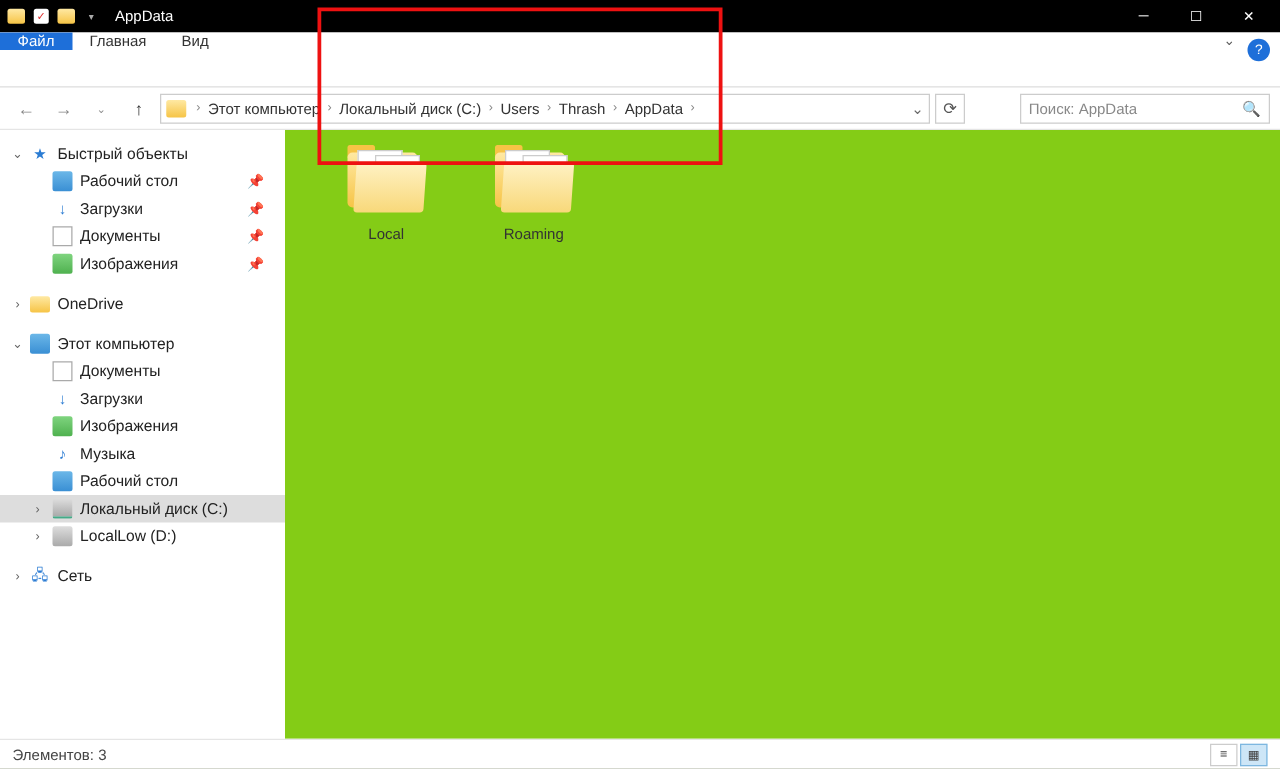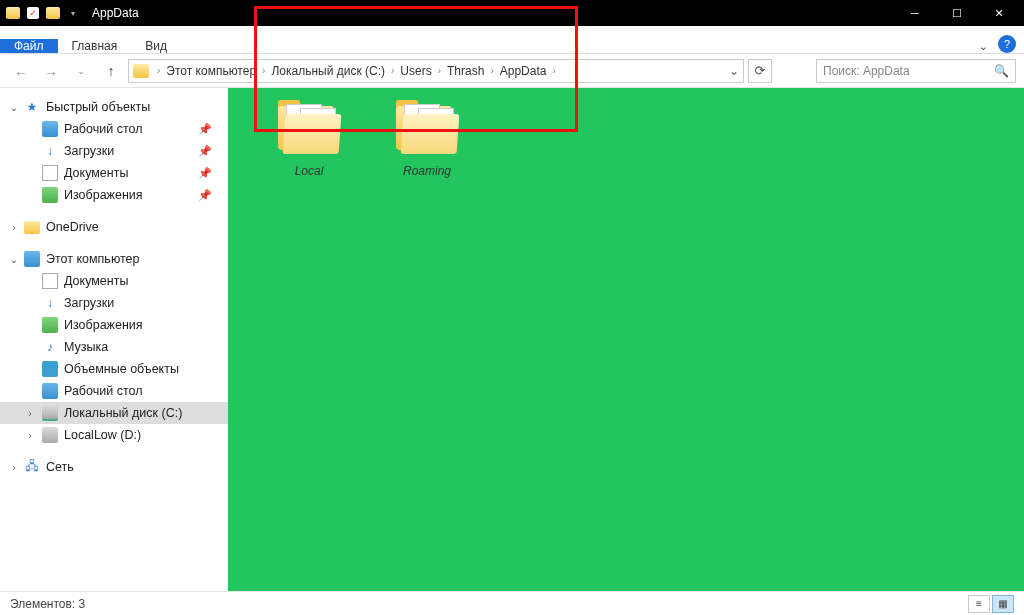--- a/index.html
+++ b/index.html
@@ -4,21 +4,21 @@
 <style>
 * { margin: 0; padding: 0; box-sizing: border-box; font-family: "Segoe UI", Tahoma, sans-serif; }
 body { background: #000; width: 1024px; height: 615px; overflow: hidden; }
 .window { width: 1024px; height: 615px; background: #fff; display: flex; flex-direction: column; }
 .titlebar { background: #000; color: #fff; height: 26px; display: flex; align-items: center; padding: 0 4px; }
 .titlebar .qat { display: flex; gap: 2px; align-items: center; }
 .titlebar .qat-icon { width: 18px; height: 18px; display: flex; align-items: center; justify-content: center; }
 .titlebar .title { margin-left: 10px; font-size: 12px; }
 .titlebar .win-controls { margin-left: auto; display: flex; }
 .titlebar .win-btn { width: 42px; height: 26px; display: flex; align-items: center; justify-content: center; color: #fff; font-size: 11px; }
-.ribbon { background: #fff; height: 28px; display: flex; align-items: flex-end; border-bottom: 1px solid #ddd; }
+.ribbon { background: #fff; height: 44px; display: flex; align-items: flex-start; border-bottom: 1px solid #ddd; }
 .ribbon .tab { padding: 0 14px; font-size: 12px; display: flex; align-items: center; color: #333; }
 .ribbon .tab.file { background: #1e6fd9; color: #fff; }
 .ribbon .spacer { flex: 1; }
 .ribbon .chevron { padding: 0 6px; display: flex; align-items: center; color: #555; font-size: 11px; }
 .ribbon .help { width: 18px; height: 18px; border-radius: 50%; background: #1e6fd9; color: #fff; font-size: 11px; display: flex; align-items: center; justify-content: center; margin: 5px 8px 0 4px; }
 .navbar { height: 34px; display: flex; align-items: center; gap: 4px; padding: 4px 8px; border-bottom: 1px solid #e5e5e5; }
 .nav-btn { width: 26px; height: 26px; display: flex; align-items: center; justify-content: center; color: #888; font-size: 14px; }
 .nav-btn.enabled { color: #333; }
 .address { flex: 1; height: 24px; border: 1px solid #ccc; display: flex; align-items: center; padding: 0 4px; gap: 2px; font-size: 12px; }
 .address .folder-icon-sm { width: 16px; height: 14px; background: linear-gradient(#ffe9a3,#f6c446); border-radius: 2px; margin-right: 4px; }
@@ -43,21 +43,21 @@
 .ico-docs { background: #fff; border: 1px solid #aaa; position: relative; }
 .ico-pics { background: linear-gradient(#7fd47f,#4fb14f); border-radius: 2px; }
 .ico-onedrive { width: 16px; height: 13px; background: linear-gradient(#ffe9a3,#f6c446); border-radius: 2px; }
 .ico-pc { background: linear-gradient(#6bb7e8,#3a8fd4); border-radius: 2px; }
 .ico-video { background: #4a3c8c; border-radius: 2px; }
 .ico-music { color: #2b7cd3; }
 .ico-3d { background: #3aa0d4; border-radius: 2px; }
 .ico-disk { background: linear-gradient(#ddd,#aaa); border-radius: 2px; border-bottom: 2px solid #4a8; }
 .ico-disk2 { background: linear-gradient(#ddd,#aaa); border-radius: 2px; }
 .ico-net { color: #2b7cd3; }
-.content { flex: 1; position: relative; background: #22c55e; padding: 12px 16px; font-style: italic; }
+.content { flex: 1; position: relative; background: #84cc16; padding: 12px 16px; }
 .highlight-box { position: absolute; left: 254px; top: 6px; width: 324px; height: 126px; border: 3px solid #e11; pointer-events: none; }
 .folders { display: flex; gap: 28px; padding-left: 20px; }
 .folder-item { width: 90px; display: flex; flex-direction: column; align-items: center; gap: 6px; font-size: 12px; color: #333; }
 .folder-icon-lg { width: 70px; height: 58px; position: relative; }
 .folder-back { position: absolute; left: 4px; top: 6px; width: 56px; height: 44px; background: linear-gradient(#ffe9a3,#f6c446); border-radius: 4px; }
 .folder-tab { position: absolute; left: 4px; top: 0; width: 22px; height: 10px; background: #f6c446; border-radius: 2px 2px 0 0; }
 .folder-front { position: absolute; left: 10px; top: 14px; width: 56px; height: 40px; background: linear-gradient(#fff2c4,#f8d87a); border-radius: 3px; transform: skewX(-4deg); }
 .folder-paper { position: absolute; left: 12px; top: 4px; width: 36px; height: 44px; background: #fff; border: 1px solid #ccc; }
 .folder-paper.p2 { left: 26px; top: 8px; }
 .folder-paper .gear { position: absolute; left: 8px; top: 10px; font-size: 16px; color: #bbb; }
@@ -180,24 +180,20 @@
         </div>
       <div class="tree-item indent1">
           <span class="ico ico-pics"></span>
           <span>Изображения</span>
         </div>
       <div class="tree-item indent1">
           <span class="ico ico-music">♪</span>
           <span>Музыка</span>
         </div>
       <div class="tree-item indent1">
-          <span class="ico ico-3d"></span>
-          <span>Объемные объекты</span>
-        </div>
-      <div class="tree-item indent1">
           <span class="ico ico-desktop"></span>
           <span>Рабочий стол</span>
         </div>
       <div class="tree-item indent1 selected">
           <span class="expander">›</span>
           <span class="ico ico-disk"></span>
           <span>Локальный диск (C:)</span>
         </div>
       <div class="tree-item indent1">
           <span class="expander">›</span>

